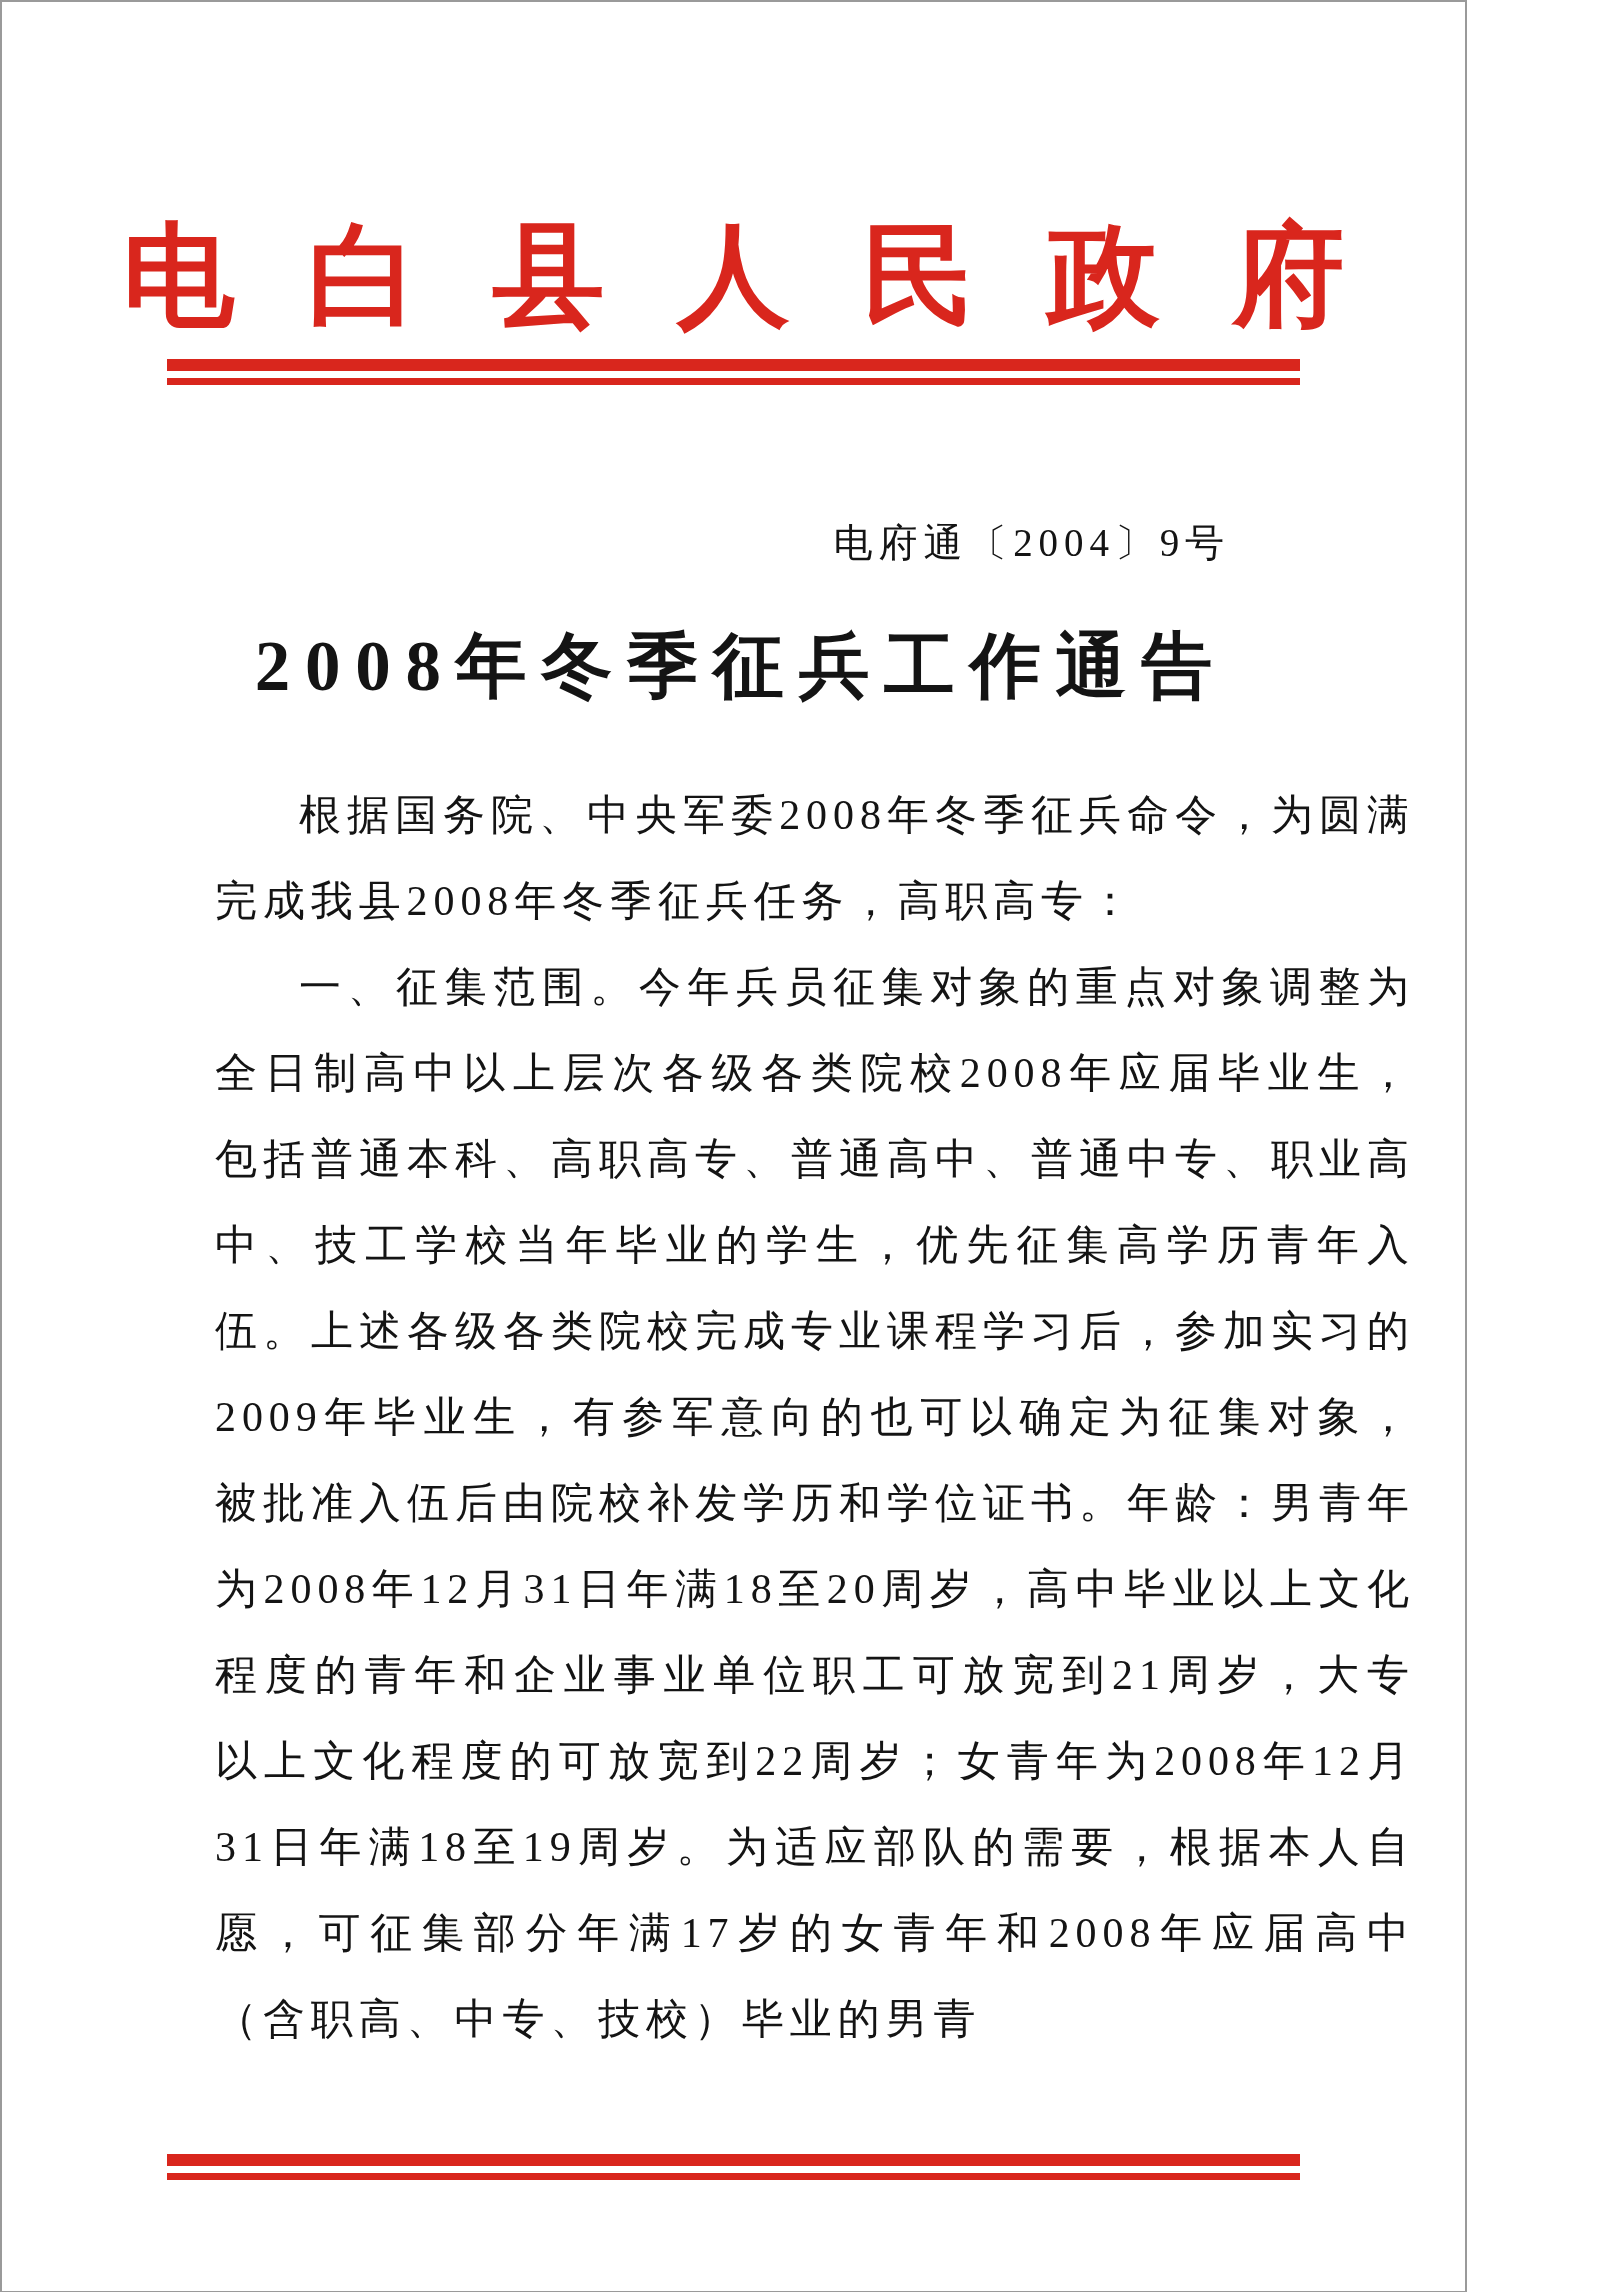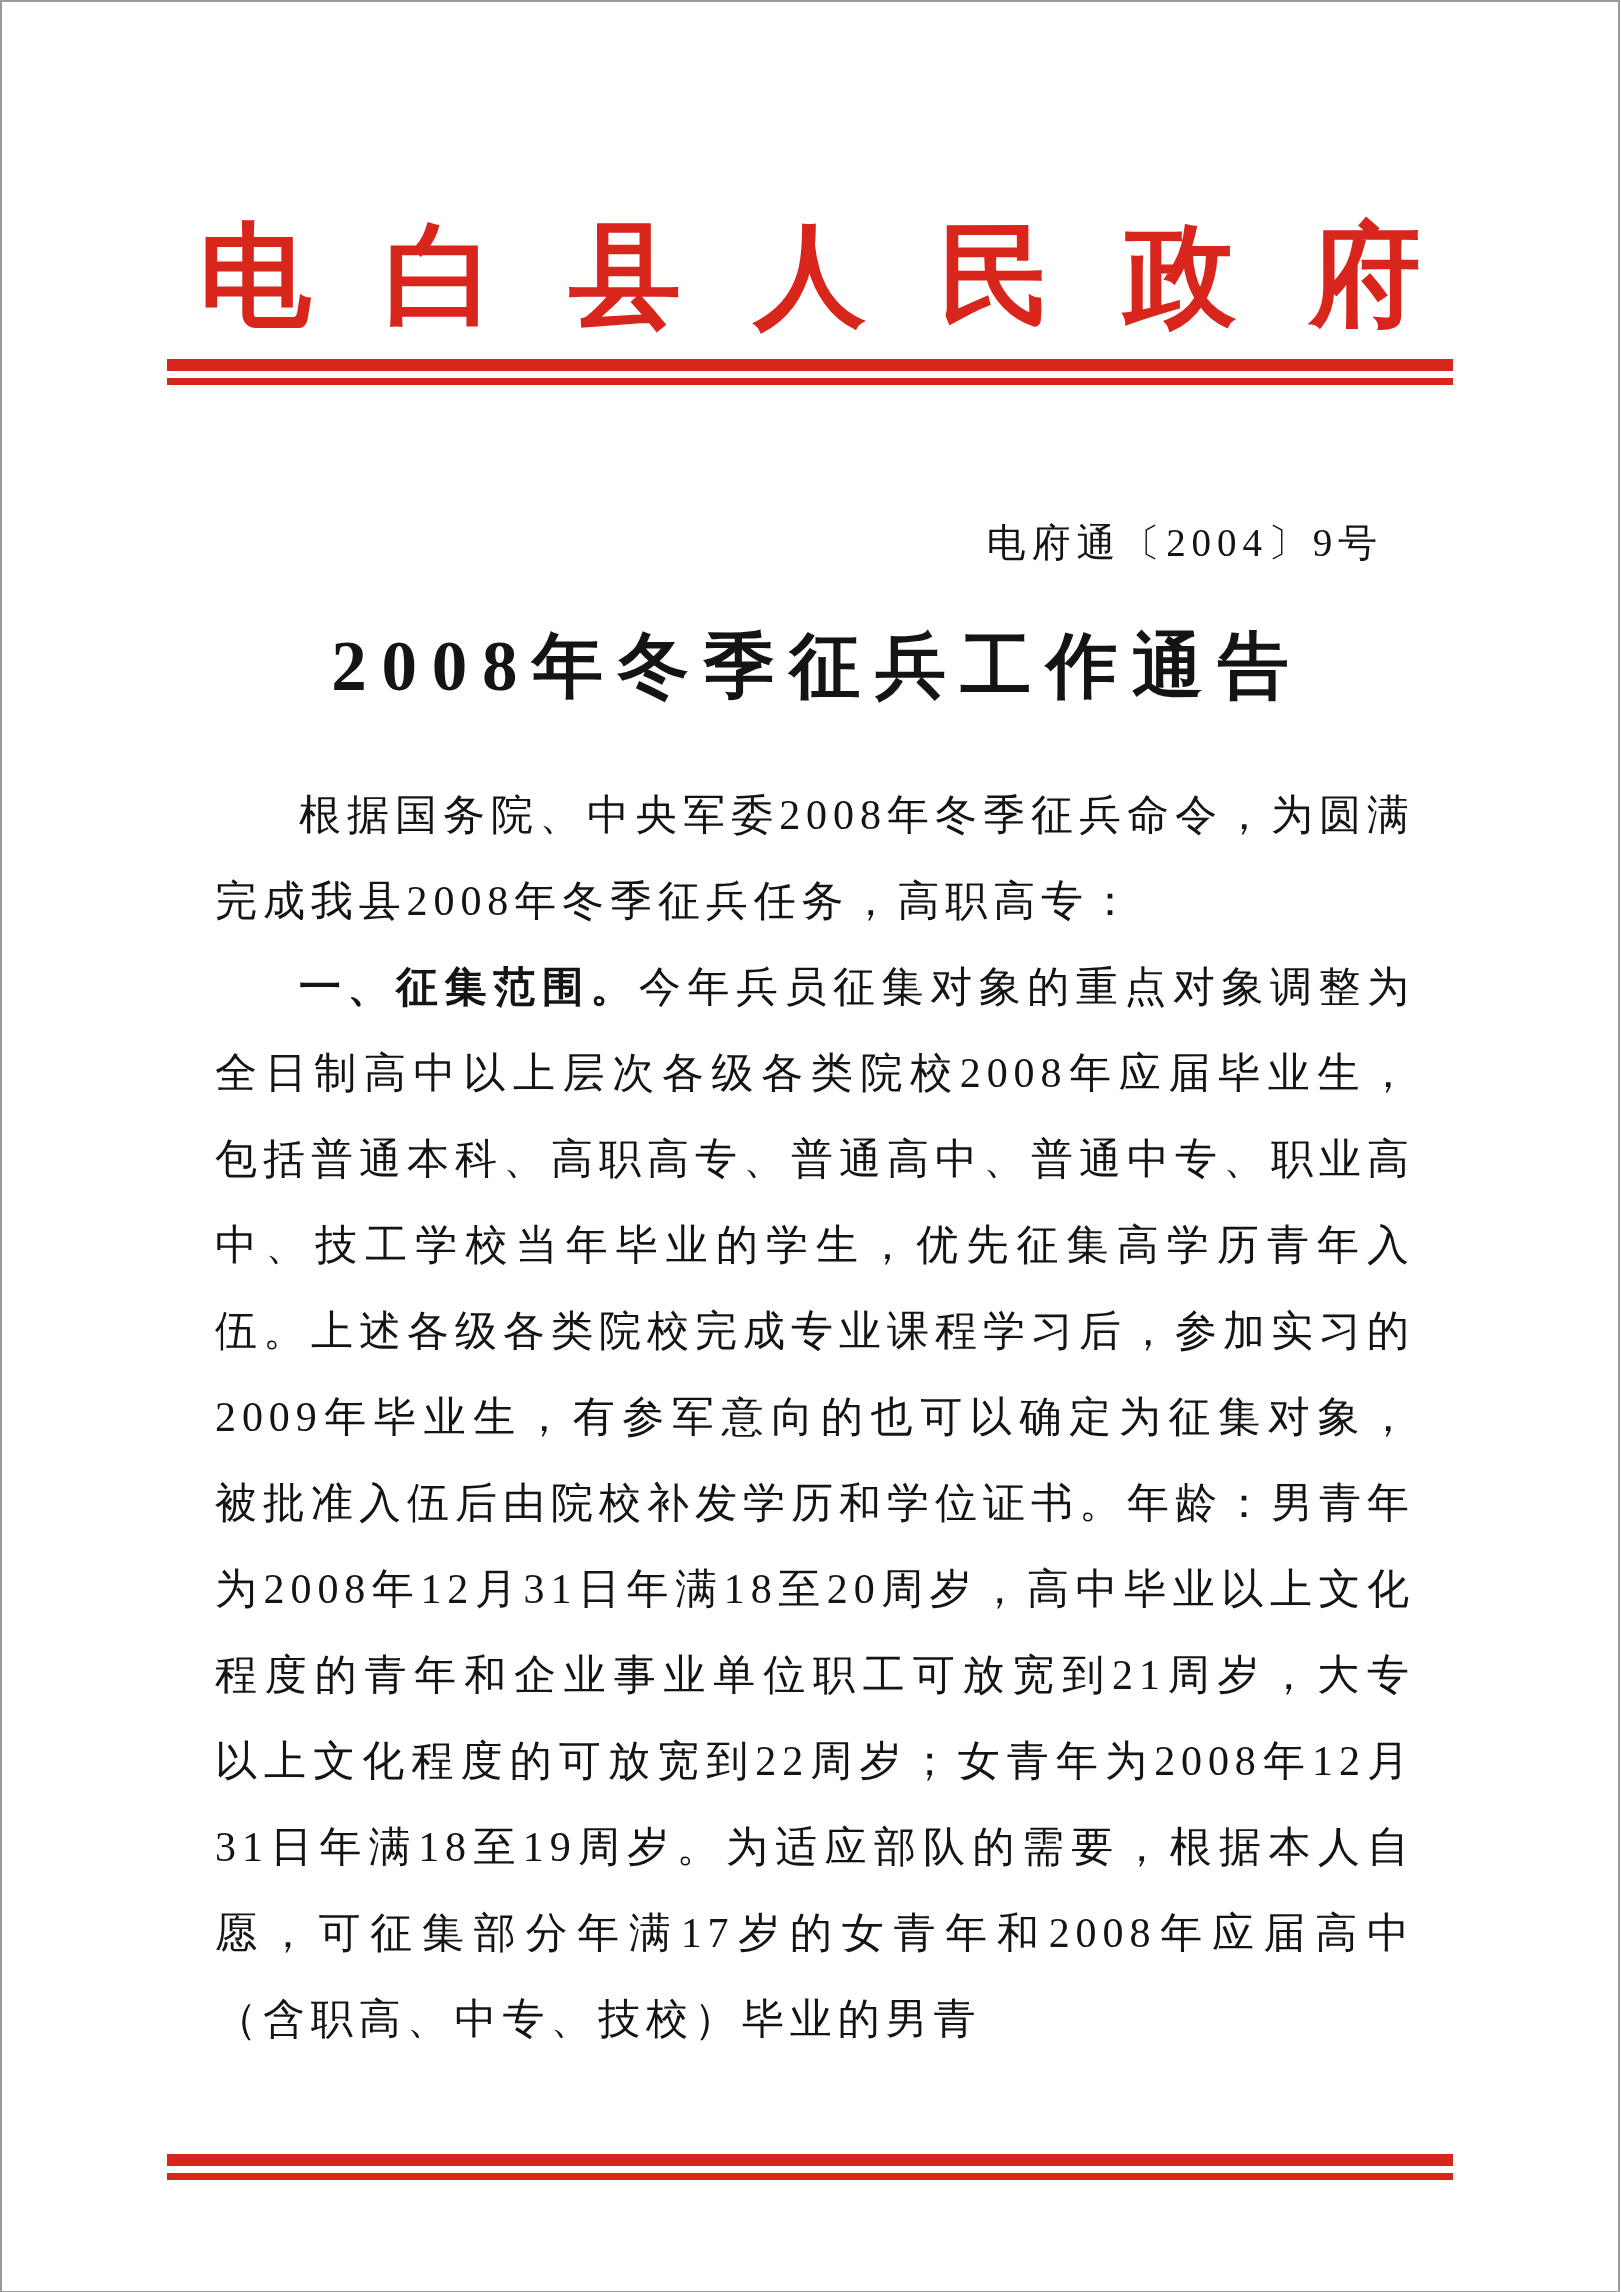--- a/index.html
+++ b/index.html
@@ -5,21 +5,21 @@
   :root{
     --red:#d9261d;
     --ink:#141414;
   }
   *{ box-sizing:border-box; margin:0; padding:0; }
   html,body{ width:1621px; height:2293px; background:#ffffff; }
   body{ font-family:"Liberation Serif","DejaVu Serif",serif; }
 
   .page{
     position:relative;
-    width:1620px; height:2293px;
+    width:1467px; height:2293px;
     background:#ffffff;
     border:2px solid #9a9a9a;
     overflow:hidden;
   }
 
   
   .org-name{
     position:absolute; top:202px; left:0; width:100%;
     text-align:center;
   }
@@ -72,21 +72,21 @@
     line-height:86px;
     color:var(--ink);
     letter-spacing:5.9px;
     text-align:justify;
     text-justify:inter-character;
   }
   .body p{
     text-indent:2em;
   }
   .body .lead{
-    font-weight:700;
+    font-weight:400;
   }
 </style>
 </head>
 <body>
 
 <div class="page">
 
   <div class="org-name">
     <span>电白县人民政府</span>
   </div>

